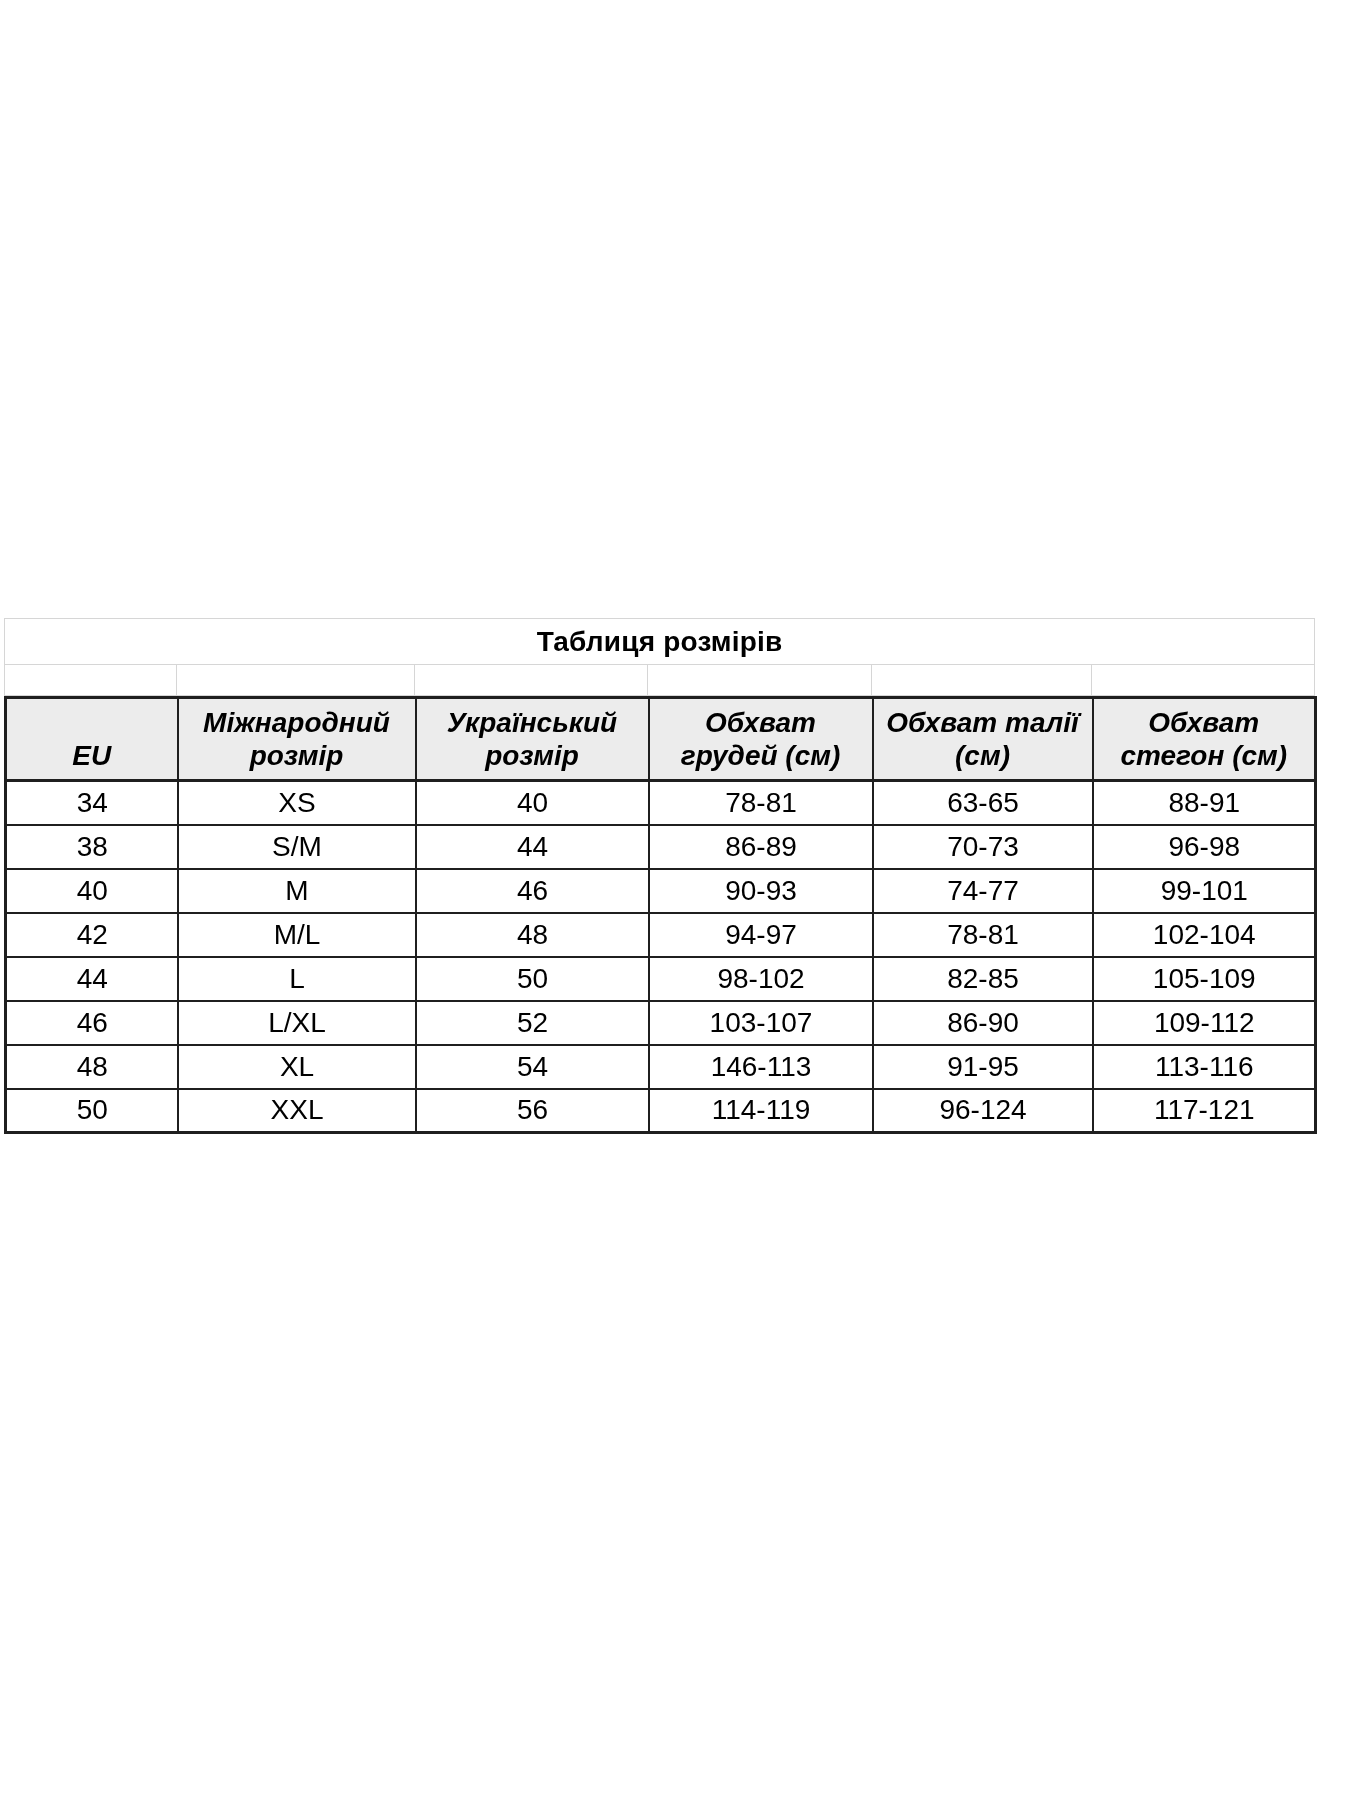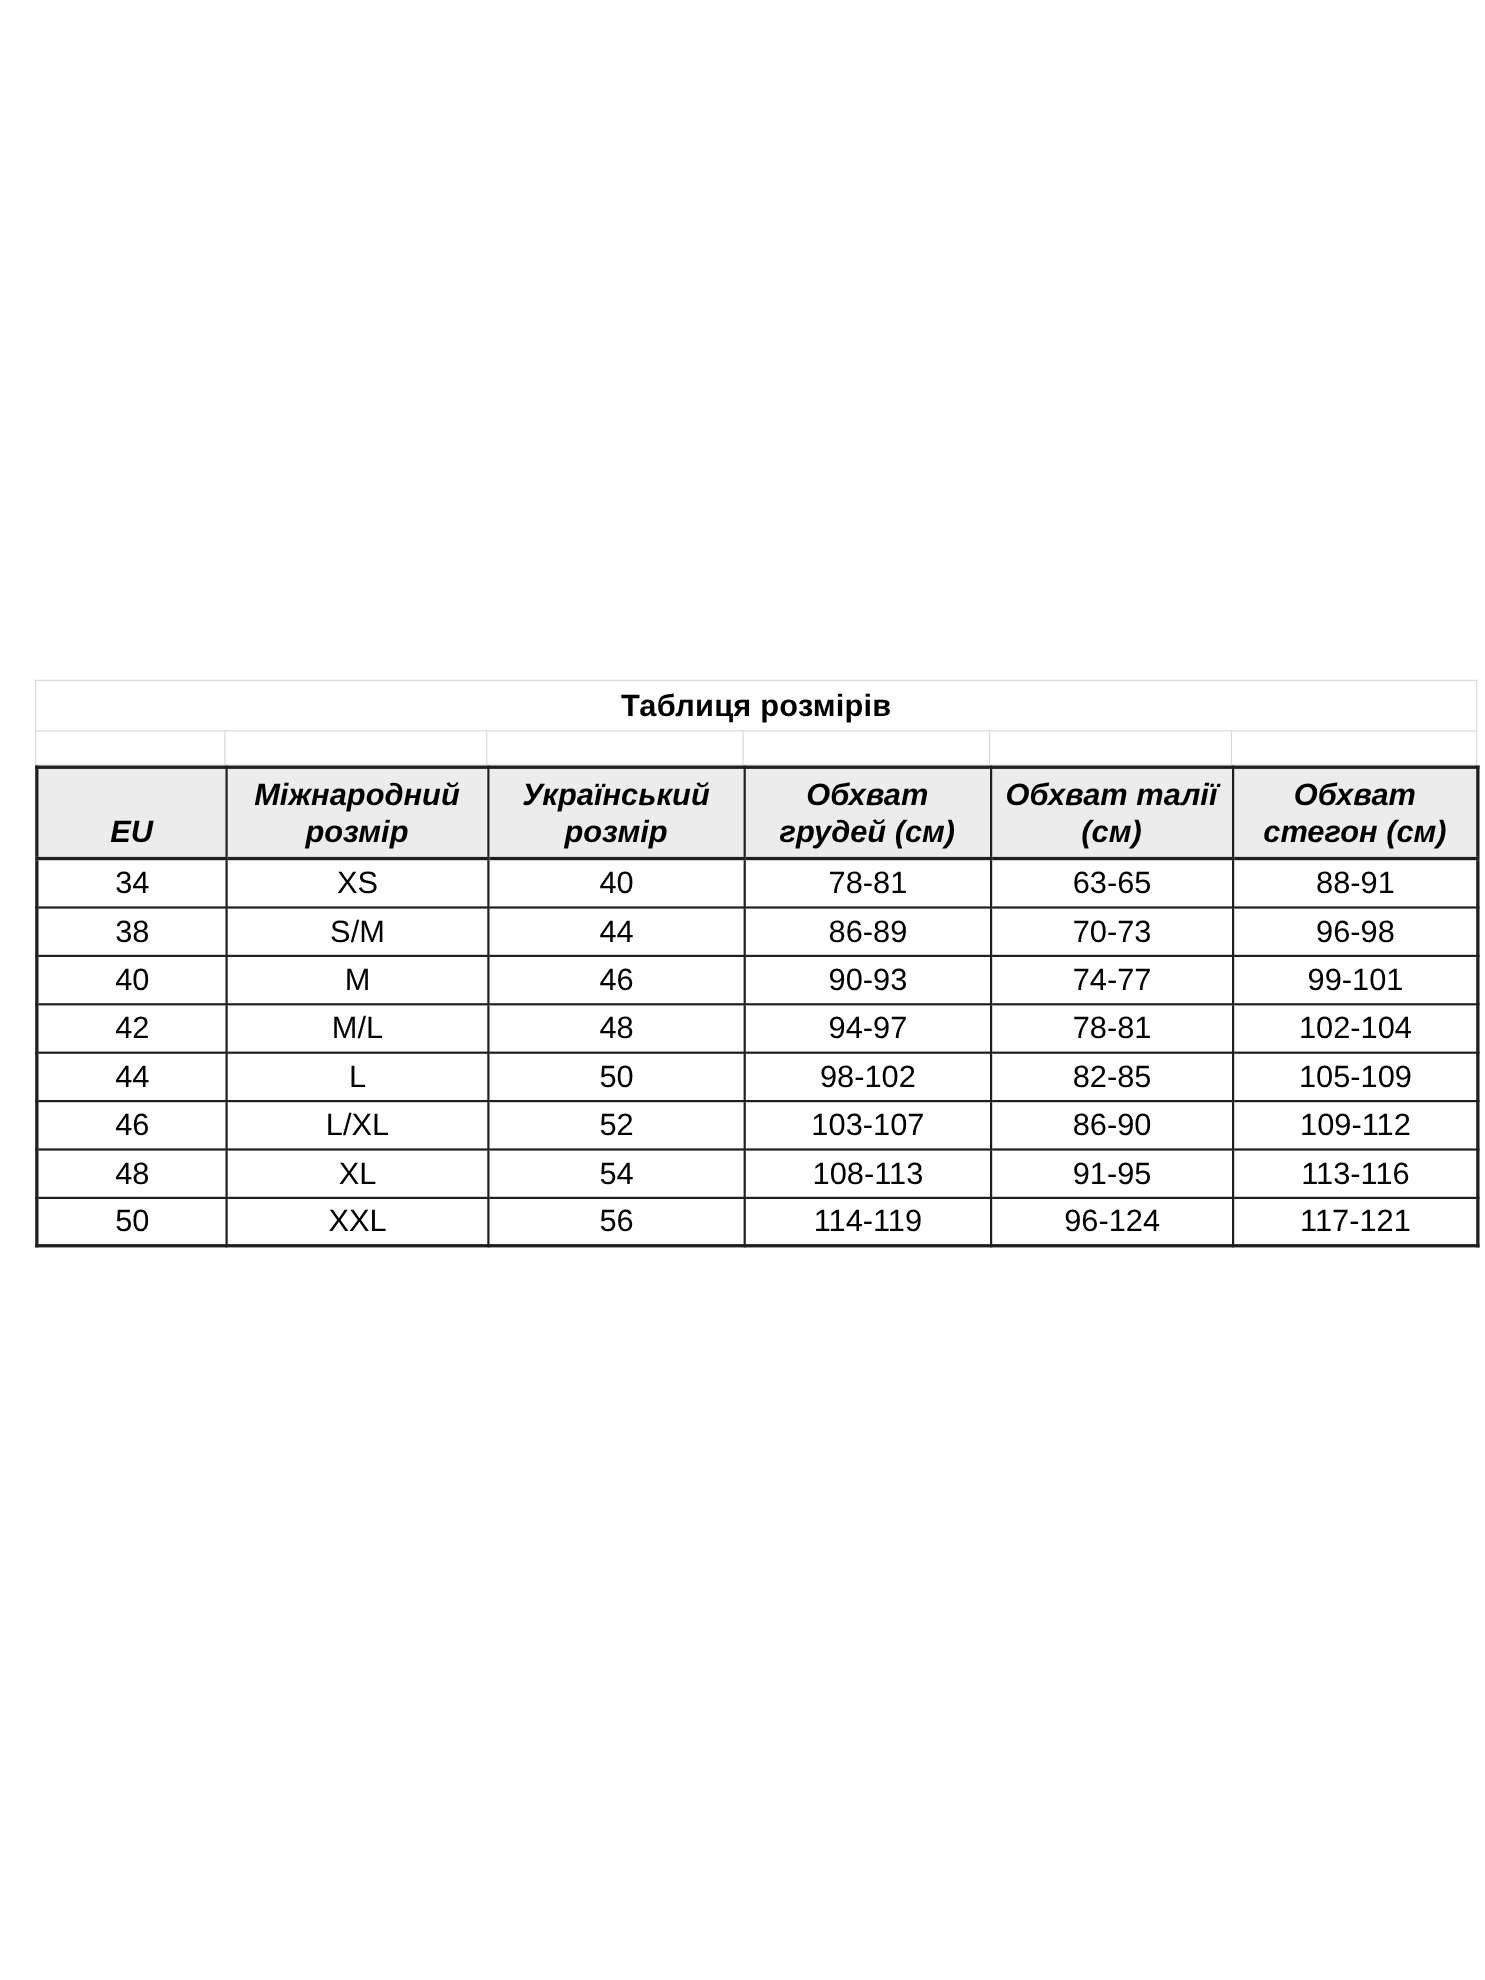--- a/index.html
+++ b/index.html
@@ -5,21 +5,21 @@
   html, body { margin: 0; padding: 0; background: #ffffff; }
   .sheet {
     position: relative;
     width: 1350px;
     height: 1800px;
     background: #ffffff;
     font-family: "Liberation Sans", sans-serif;
     color: #000000;
     overflow: hidden;
   }
-  .size-chart { position: absolute; left: 32px; top: 618px; width: 1310px; }
+  .size-chart { position: absolute; left: 4px; top: 618px; width: 1310px; }
 
   table { border-collapse: collapse; table-layout: fixed; width: 1310px; }
   td, th { box-sizing: border-box; overflow: hidden; }
 
   
   .title-table { border: 1px solid #d6d6d6; }
   .title-table td { border: 1px solid #d6d6d6; background: #ffffff; }
   .title-cell {
     height: 46px;
     text-align: center;
@@ -169,21 +169,21 @@
           <td>L/XL</td>
           <td>52</td>
           <td>103-107</td>
           <td>86-90</td>
           <td>109-112</td>
         </tr>
         <tr>
           <td>48</td>
           <td>XL</td>
           <td>54</td>
-          <td>108-113</td>
+          <td>146-113</td>
           <td>91-95</td>
           <td>113-116</td>
         </tr>
         <tr>
           <td>50</td>
           <td>XXL</td>
           <td>56</td>
           <td>114-119</td>
           <td>96-124</td>
           <td>117-121</td>

